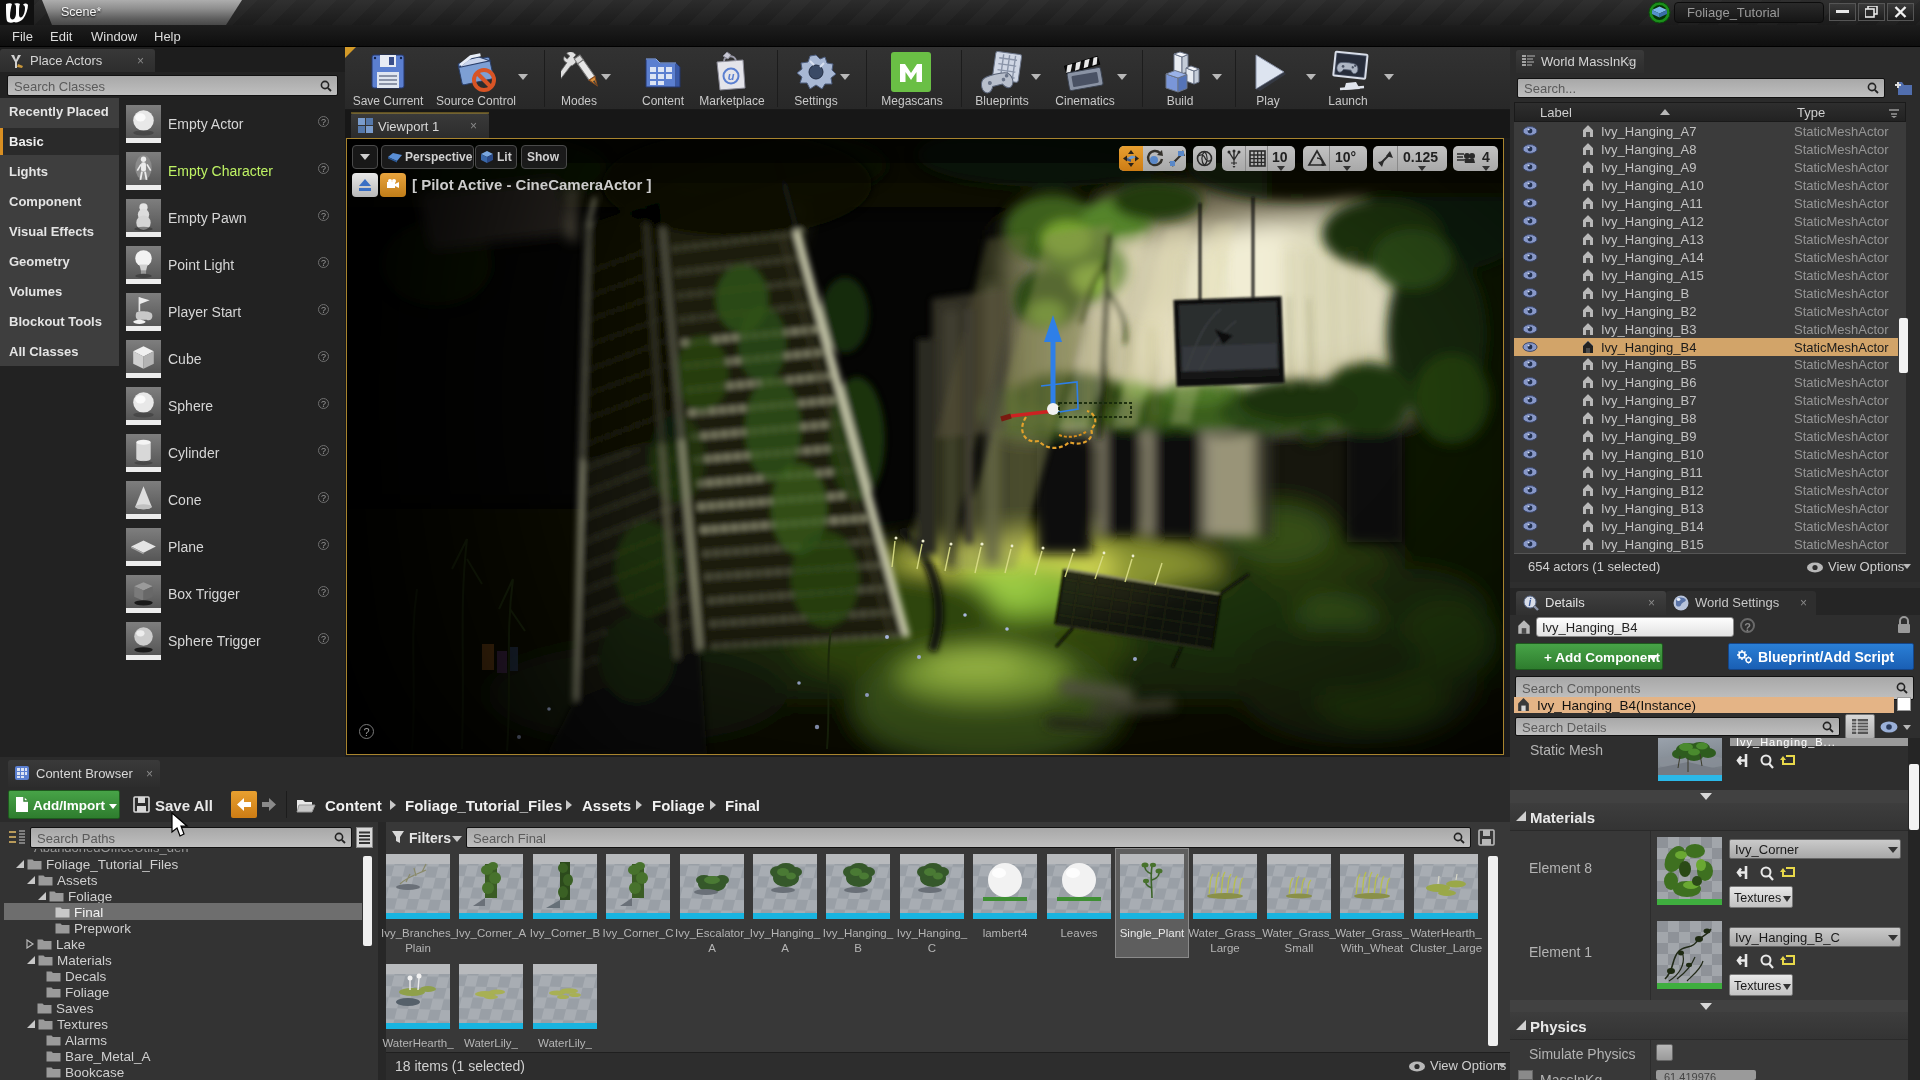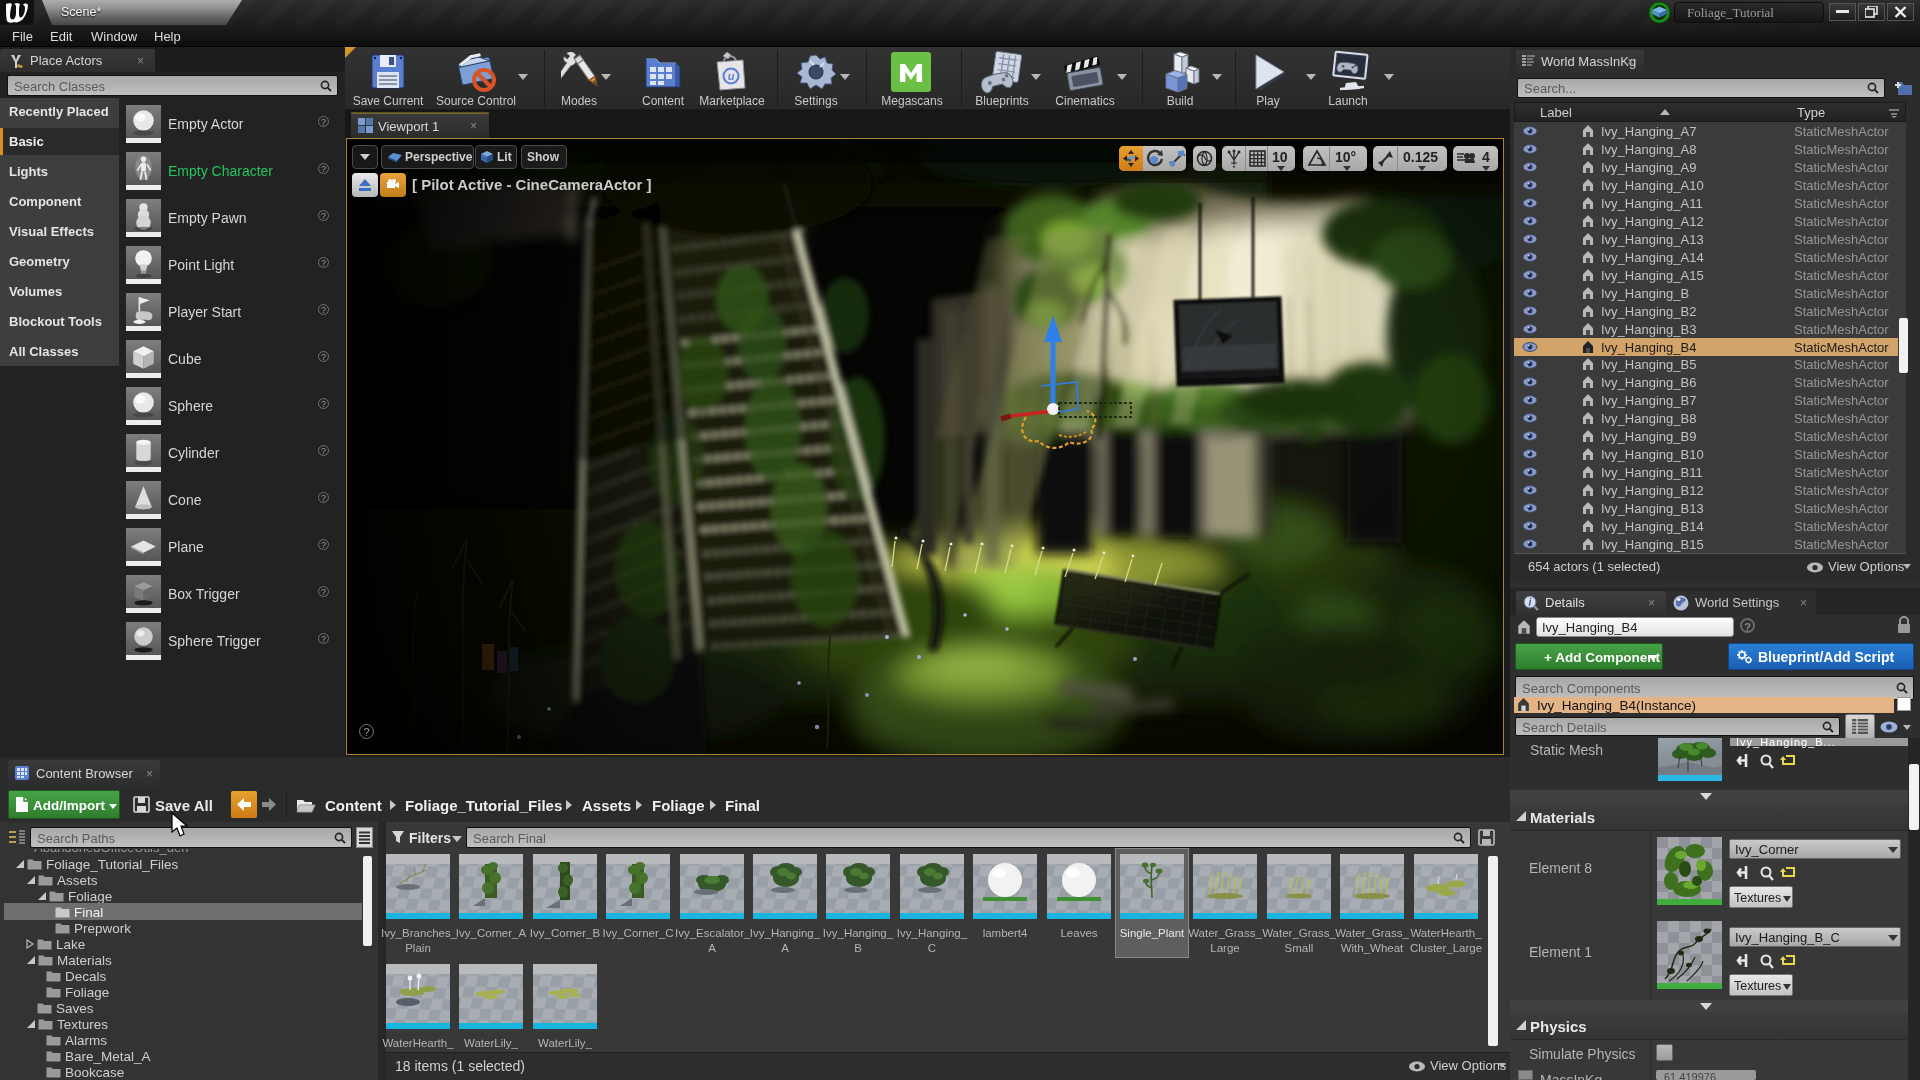--- a/index.html
+++ b/index.html
@@ -28,21 +28,21 @@
 <div class="abs" style="left:61px;top:5px;font-size:12.5px;color:#f5f5f5;text-shadow:0 1px 2px #000;">Scene*</div>
 
 <svg class="abs" style="left:1648px;top:1px" width="23" height="23" viewBox="0 0 23 23">
 <circle cx="11.5" cy="11.5" r="10.5" fill="#1b8f1b" stroke="#0a4d0a"></circle>
       <circle cx="11.5" cy="11.5" r="7.5" fill="#063306"></circle>
 <path d="M4 9 L11.5 5.5 L19 9 L11.5 12.5 Z" fill="#7ab4e8"></path>
       <path d="M11.5 12.5 L19 9 L19 13 L11.5 16.5 Z" fill="#3a6ea8"></path>
       <path d="M4 9 L11.5 12.5 L11.5 16.5 L4 13 Z" fill="#5590cc"></path>
     </svg>
 <div class="abs" style="left:1674px;top:2px;width:150px;height:21px;background:linear-gradient(#2a2a2a,#151515);border:1px solid #0c0c0c;border-radius:4px;"></div>
-<div class="abs" style="left:1687px;top:5px;font-size:13px;color:#9a9a9a;font-family:Liberation Serif, serif;">Foliage_Tutorial</div>
+<div class="abs" style="left:1687px;top:5px;font-size:13px;color:#9a9a9a;">Foliage_Tutorial</div>
 <div class="abs" style="left:1829px;top:3px;width:27px;height:18px;background:linear-gradient(#3a3a3a,#1d1d1d);border:1px solid #555;"></div>
 <div class="abs" style="left:1836px;top:10px;width:13px;height:3px;background:#e8e8e8;"></div>
 <div class="abs" style="left:1858px;top:3px;width:27px;height:18px;background:linear-gradient(#3a3a3a,#1d1d1d);border:1px solid #555;"></div>
 <svg class="abs" style="left:1865px;top:6px" width="13" height="12" viewBox="0 0 13 12">
       <rect x="3" y="0" width="9" height="8" fill="none" stroke="#e8e8e8" stroke-width="1.6"></rect>
       <rect x="0" y="3" width="9" height="8" fill="#2a2a2a" stroke="#e8e8e8" stroke-width="1.6"></rect>
     </svg>
 <div class="abs" style="left:1887px;top:3px;width:27px;height:18px;background:linear-gradient(#3a3a3a,#1d1d1d);border:1px solid #555;"></div>
 <svg class="abs" style="left:1894px;top:6px" width="13" height="12" viewBox="0 0 13 12">
       <path d="M1.5 1 L11.5 11 M11.5 1 L1.5 11" stroke="#f0f0f0" stroke-width="2.4"></path>
@@ -258,21 +258,21 @@
 <div class="abs" style="left:318px;top:116px;width:11px;height:11px;border:1.5px solid #6f6f6f;border-radius:50%;color:#9a9a9a;font-size:9px;text-align:center;line-height:11px;">?</div>
 <div class="abs" style="left:126px;top:152px;width:35px;height:33px;background:linear-gradient(#7e7e7e,#565656);"></div>
 <svg class="abs" style="left:126px;top:152px" width="35" height="33" viewBox="0 0 34 32">
       <ellipse cx="17" cy="15" rx="8" ry="12" fill="#8a8a8a"></ellipse>
       <circle cx="17" cy="7" r="2.6" fill="#ececec"></circle>
       <rect x="14.6" y="10" width="4.8" height="9" rx="2" fill="#ececec"></rect>
       <path d="M14.6 12 L11 18 M20.4 12 L24 18" stroke="#ececec" stroke-width="1.6"></path>
       <path d="M15.5 19 L14 27 M18.5 19 L20 27" stroke="#ececec" stroke-width="1.8"></path>
     </svg>
 <div class="abs" style="left:126px;top:185px;width:35px;height:5px;background:#ededed;"></div>
-<div class="abs" style="left:168px;top:163px;font-size:14px;color:#22c55e;">Empty Character</div>
+<div class="abs" style="left:168px;top:163px;font-size:14px;color:#bef264;">Empty Character</div>
 <div class="abs" style="left:318px;top:163px;width:11px;height:11px;border:1.5px solid #6f6f6f;border-radius:50%;color:#9a9a9a;font-size:9px;text-align:center;line-height:11px;">?</div>
 <div class="abs" style="left:126px;top:199px;width:35px;height:33px;background:linear-gradient(#7e7e7e,#565656);"></div>
 <svg class="abs" style="left:126px;top:199px" width="35" height="33" viewBox="0 0 34 32">
       <circle cx="17" cy="8" r="4" fill="#e4e4e4"></circle>
       <circle cx="17" cy="15" r="5.5" fill="#dcdcdc"></circle>
       <circle cx="17" cy="23" r="7" fill="#d4d4d4"></circle>
       <ellipse cx="17" cy="29" rx="9" ry="2" fill="#2a2a2a" opacity="0.5"></ellipse>
     </svg>
 <div class="abs" style="left:126px;top:232px;width:35px;height:5px;background:#ededed;"></div>
 <div class="abs" style="left:168px;top:210px;font-size:14px;color:#d6d6d6;">Empty Pawn</div>

